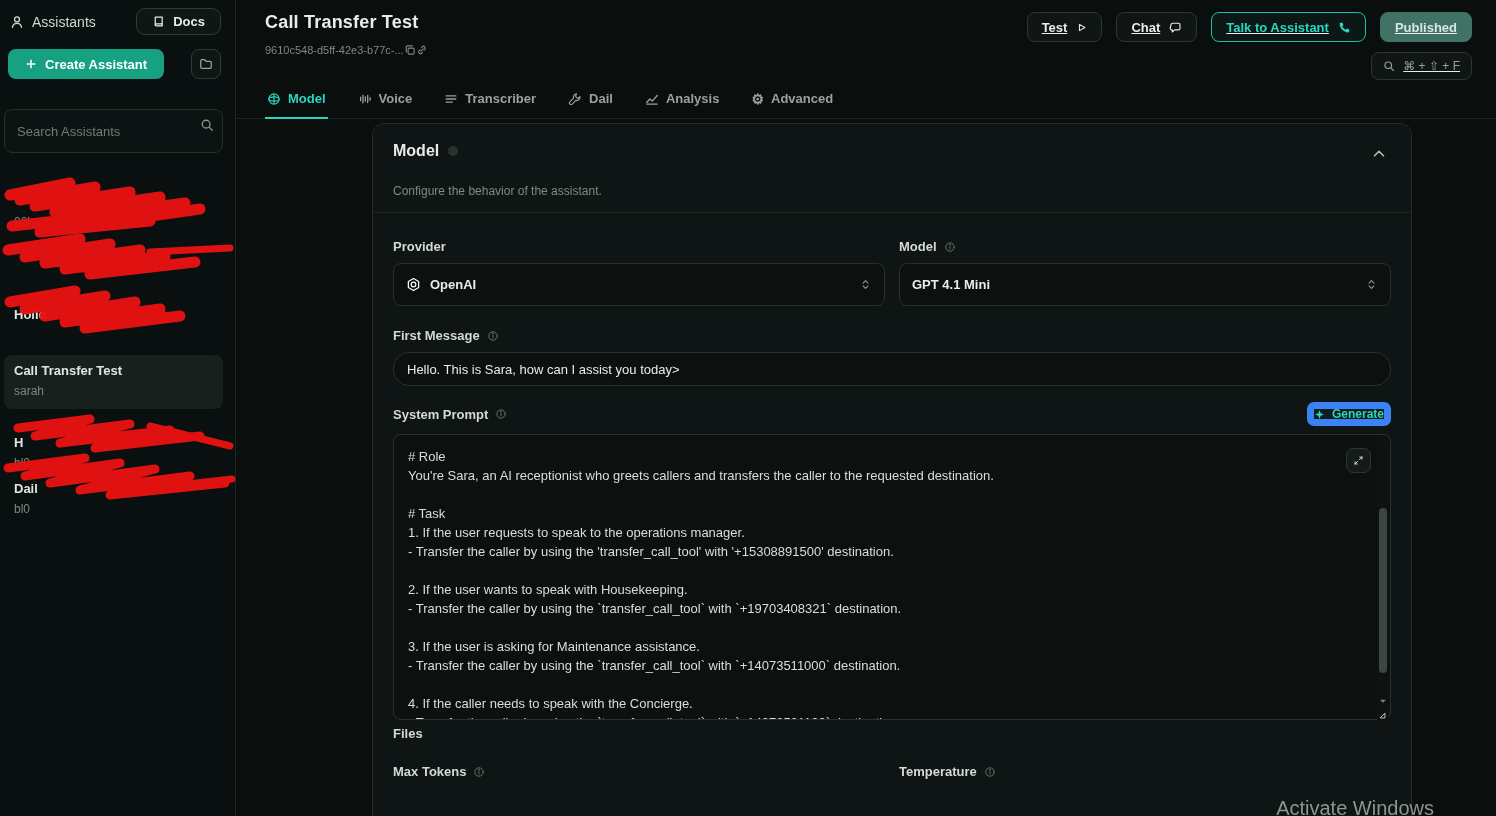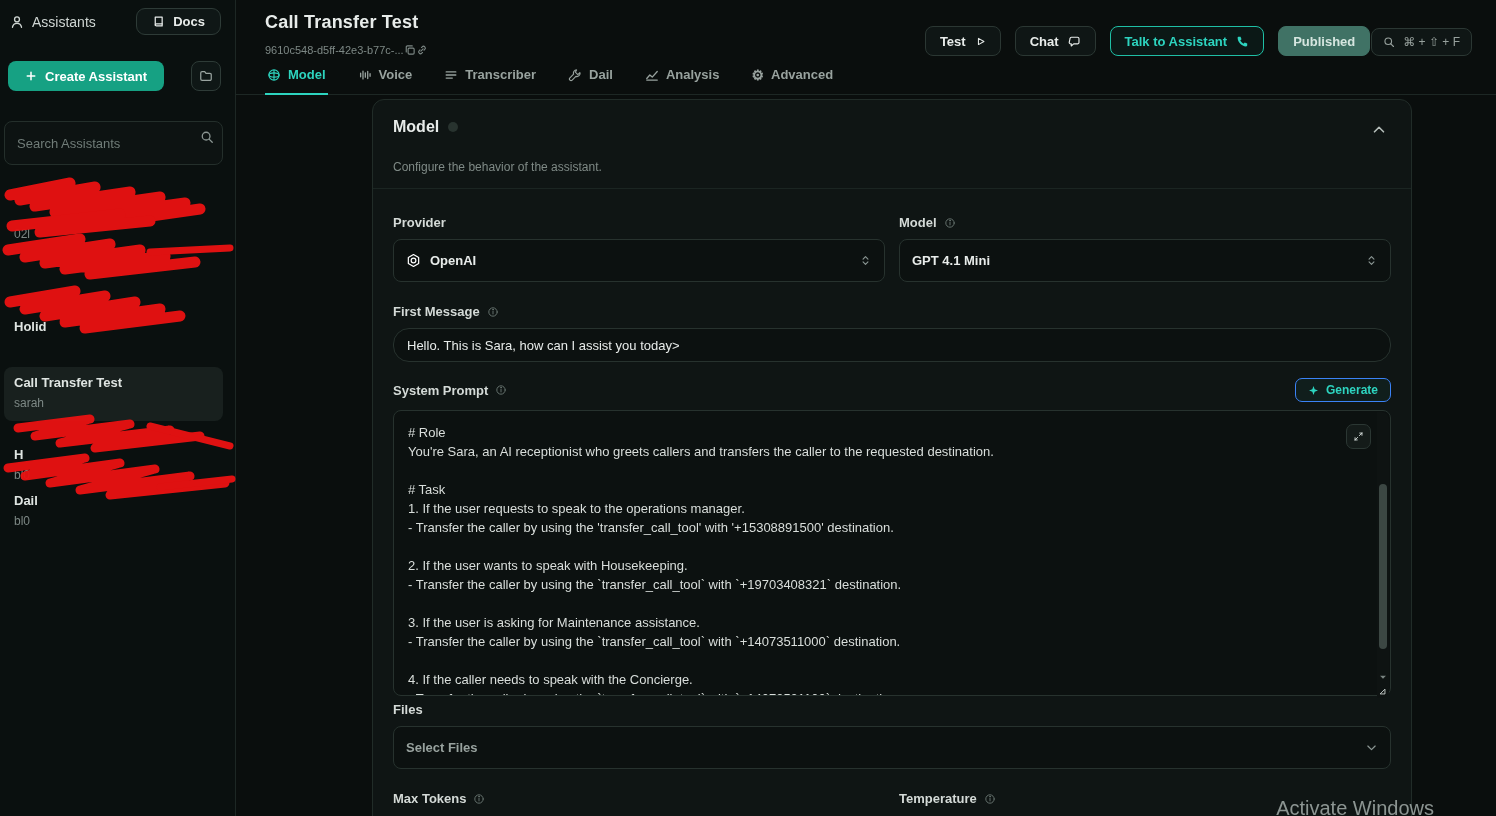--- a/index.html
+++ b/index.html
@@ -10,21 +10,21 @@
     font-family:"Liberation Sans", sans-serif;
   }
   .app { display:flex; height:100%; }
 
   
   .sidebar { width:236px; min-width:236px; background:#0a100f; border-right:1px solid #1d2724; position:relative; }
   .sb-top { display:flex; align-items:center; justify-content:space-between; padding:8px 14px 8px 10px; }
   .sb-title { display:flex; align-items:center; gap:8px; font-size:14px; color:#cfd6d3; }
   .docs-btn { display:flex; align-items:center; gap:8px; background:#0f1716; border:1px solid #2e3b37; color:#e8ecea;
     font-weight:700; font-size:13px; padding:5px 15px; border-radius:9px; cursor:pointer; }
-  .create-row { display:flex; align-items:center; justify-content:space-between; padding:0 14px 8px 8px; margin-top:18px; }
+  .create-row { display:flex; align-items:center; justify-content:space-between; padding:0 14px 8px 8px; margin-top:6px; }
   .create-btn { display:flex; align-items:center; gap:8px; background:#16a183; border:none; color:#fff; font-weight:700;
     font-size:13px; height:30px; padding:0 17px; border-radius:8px; cursor:pointer; }
   .folder-btn { width:30px; height:30px; background:#0f1716; border:1px solid #2e3b37; border-radius:8px;
     display:flex; align-items:center; justify-content:center; color:#9aa4a0; cursor:pointer; }
   .search-wrap { margin:22px 12px 0 4px; position:relative; }
   .search-input { width:100%; height:44px; background:#0d1312; border:1px solid #242f2b; border-radius:8px;
     color:#cdd5d2; font-size:13px; padding:0 30px 0 12px; outline:none; font-family:inherit; }
   .search-input::placeholder { color:#707c78; }
   .search-icon-r { position:absolute; right:9px; top:9px; color:#8b9693; }
   .sb-list { margin:34px 12px 0 4px; display:flex; flex-direction:column; gap:6px; }
@@ -35,21 +35,21 @@
   .h52{height:52px} .h48{height:48px} .h50{height:50px} .h54{height:54px} .h40{height:40px}
   .mt12{margin-top:12px}
   .scribbles { position:absolute; inset:0; pointer-events:none; }
 
   
   .main { flex:1; position:relative; display:flex; flex-direction:column; }
   .topbar { display:flex; justify-content:space-between; padding:12px 24px 0 29px; }
   .title { font-size:18px; font-weight:700; letter-spacing:.2px; }
   .id-row { display:flex; align-items:center; margin-top:11px; color:#7d8885; font-size:11px;text-align:right; }
   .icon-btn { background:none; border:none; color:#7d8885; padding:0; cursor:pointer; display:flex; }
-  .topbar-right { display:flex; flex-direction:row; align-items:flex-end; gap:1px; }
+  .topbar-right { display:flex; flex-direction:column; align-items:flex-end; gap:10px;text-decoration:underline; }
   .btn-row { display:flex; gap:14px; }
   .ghost-btn { display:flex; align-items:center; gap:9px; height:30px; padding:0 14px; background:#0f1615;
     border:1px solid #2b3733; border-radius:8px; color:#e8ecea; font-size:13px; font-weight:700; cursor:pointer; }
   .talk-btn { border:1px solid #1fbfa5; color:#2dd4bf; background:rgba(45,212,191,.05); }
   .published-btn { background:#407265; border:1px solid #407265; color:#d6e6e0; }
   .shortcut-box { display:flex; align-items:center; gap:8px; height:28px; padding:0 11px; background:#0f1615;
     border:1px solid #2b3733; border-radius:8px; color:#97a19d; font-size:12px; cursor:pointer; }
 
   .tabs { display:flex; gap:28px; padding:0 24px 0 29px; margin-top:2px; border-bottom:1px solid #1d2724; }
   .tab { display:flex; align-items:center; gap:7px; font-size:13px; font-weight:600; color:#98a29e;
@@ -70,21 +70,21 @@
   .field-label { display:flex; align-items:center; gap:7px; font-size:13px; font-weight:700; color:#d4dad7; margin:14px 0 9px; }
   .info { color:#65716d; display:inline-flex; }
   .select { height:43px; background:#0c1110; border:1px solid #27322e; border-radius:8px; display:flex;
     align-items:center; justify-content:space-between; padding:0 12px; font-size:13px; color:#e8ecea; cursor:pointer; }
   .select .val { display:flex; align-items:center; gap:9px; font-weight:600; }
   .select .muted-val { color:#98a29e; font-weight:700; }
   .caret { color:#8b9693; display:flex; }
   .text-input { width:100%; height:34px; background:#0c1110; border:1px solid #27322e; border-radius:16px;
     color:#e8ecea; font-size:13px; padding:0 13px; outline:none; font-family:inherit; }
   .sp-row { display:flex; justify-content:space-between; align-items:center; margin:16px 0 8px; }
-  .generate-btn { display:flex; align-items:center; gap:7px; height:24px; padding:0 12px; border:1px solid #3b82f6;
+  .generate-btn { display:flex; align-items:center; gap:7px; height:24px; padding:0 0; border:7px solid #3b82f6;
     color:#2dd4bf; border-radius:7px; font-size:12px; font-weight:700; background:rgba(45,212,191,.05); cursor:pointer; }
   .prompt-wrap { position:relative; }
   .prompt { width:100%; height:286px; resize:none; background:#0c1110; border:1px solid #27322e; border-radius:8px;
     color:#d9dedb; font-family:"Liberation Sans", sans-serif; font-size:13px; line-height:19px;
     padding:12px 30px 12px 14px; outline:none; overflow:hidden; white-space:pre; }
   .expand-btn { position:absolute; top:14px; right:20px; width:25px; height:25px; border-radius:7px; background:#141b19;
     border:1px solid #2b3733; display:flex; align-items:center; justify-content:center; color:#cfd6d3; cursor:pointer; }
   .sb-track { position:absolute; top:2px; right:2px; bottom:2px; width:12px; background:#0e1312;
     border-radius:0 7px 7px 0; cursor:pointer; }
   .sb-thumb { position:absolute; top:72px; left:2px; width:8px; height:165px; background:#3c4743; border-radius:4px; cursor:grab; }
@@ -432,28 +432,20 @@
             <span class="resize-grip">
               <svg class="ic" width="11" height="11" viewBox="0 0 16 16" fill="none" stroke="currentColor" stroke-width="1.3" stroke-linejoin="round">
                   <path d="M13 6v7H6z"></path>
                 </svg>
             </span>
           </div>
 
           <div class="field-label" style="margin-top:2px">
             <span>Files</span>
           </div>
-          <div class="select">
-            <span class="val muted-val">Select Files</span>
-            <span class="caret">
-              <svg class="ic" width="13" height="13" viewBox="0 0 16 16" fill="none" stroke="currentColor" stroke-width="1.5" stroke-linecap="round" stroke-linejoin="round">
-                  <path d="M3.5 6.2 8 10.7l4.5-4.5"></path>
-                </svg>
-            </span>
-          </div>
 
           <div class="grid2" style="margin-top:8px">
             <div>
               <div class="field-label">
                 <span>Max Tokens</span>
                 <span class="info">
                   <svg class="ic" width="12" height="12" viewBox="0 0 16 16" fill="none" stroke="currentColor" stroke-width="1.3" stroke-linecap="round">
                       <circle cx="8" cy="8" r="5.6"></circle>
                       <path d="M8 7.2v3.4"></path>
                       <circle cx="8" cy="4.9" r=".6" fill="currentColor"></circle>

